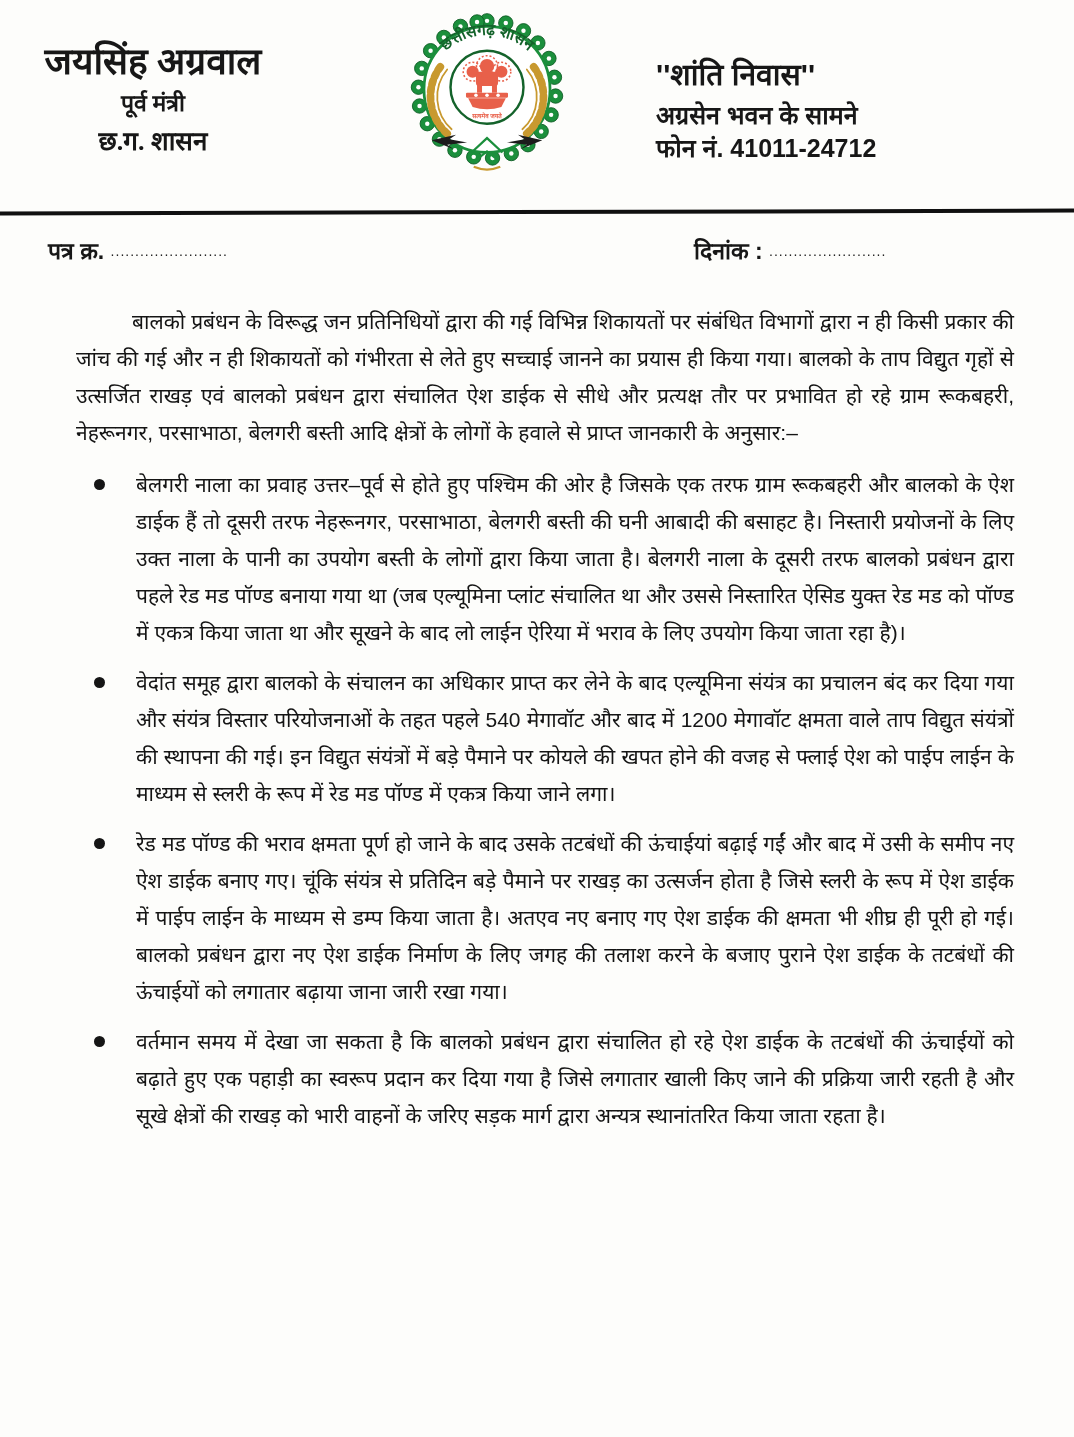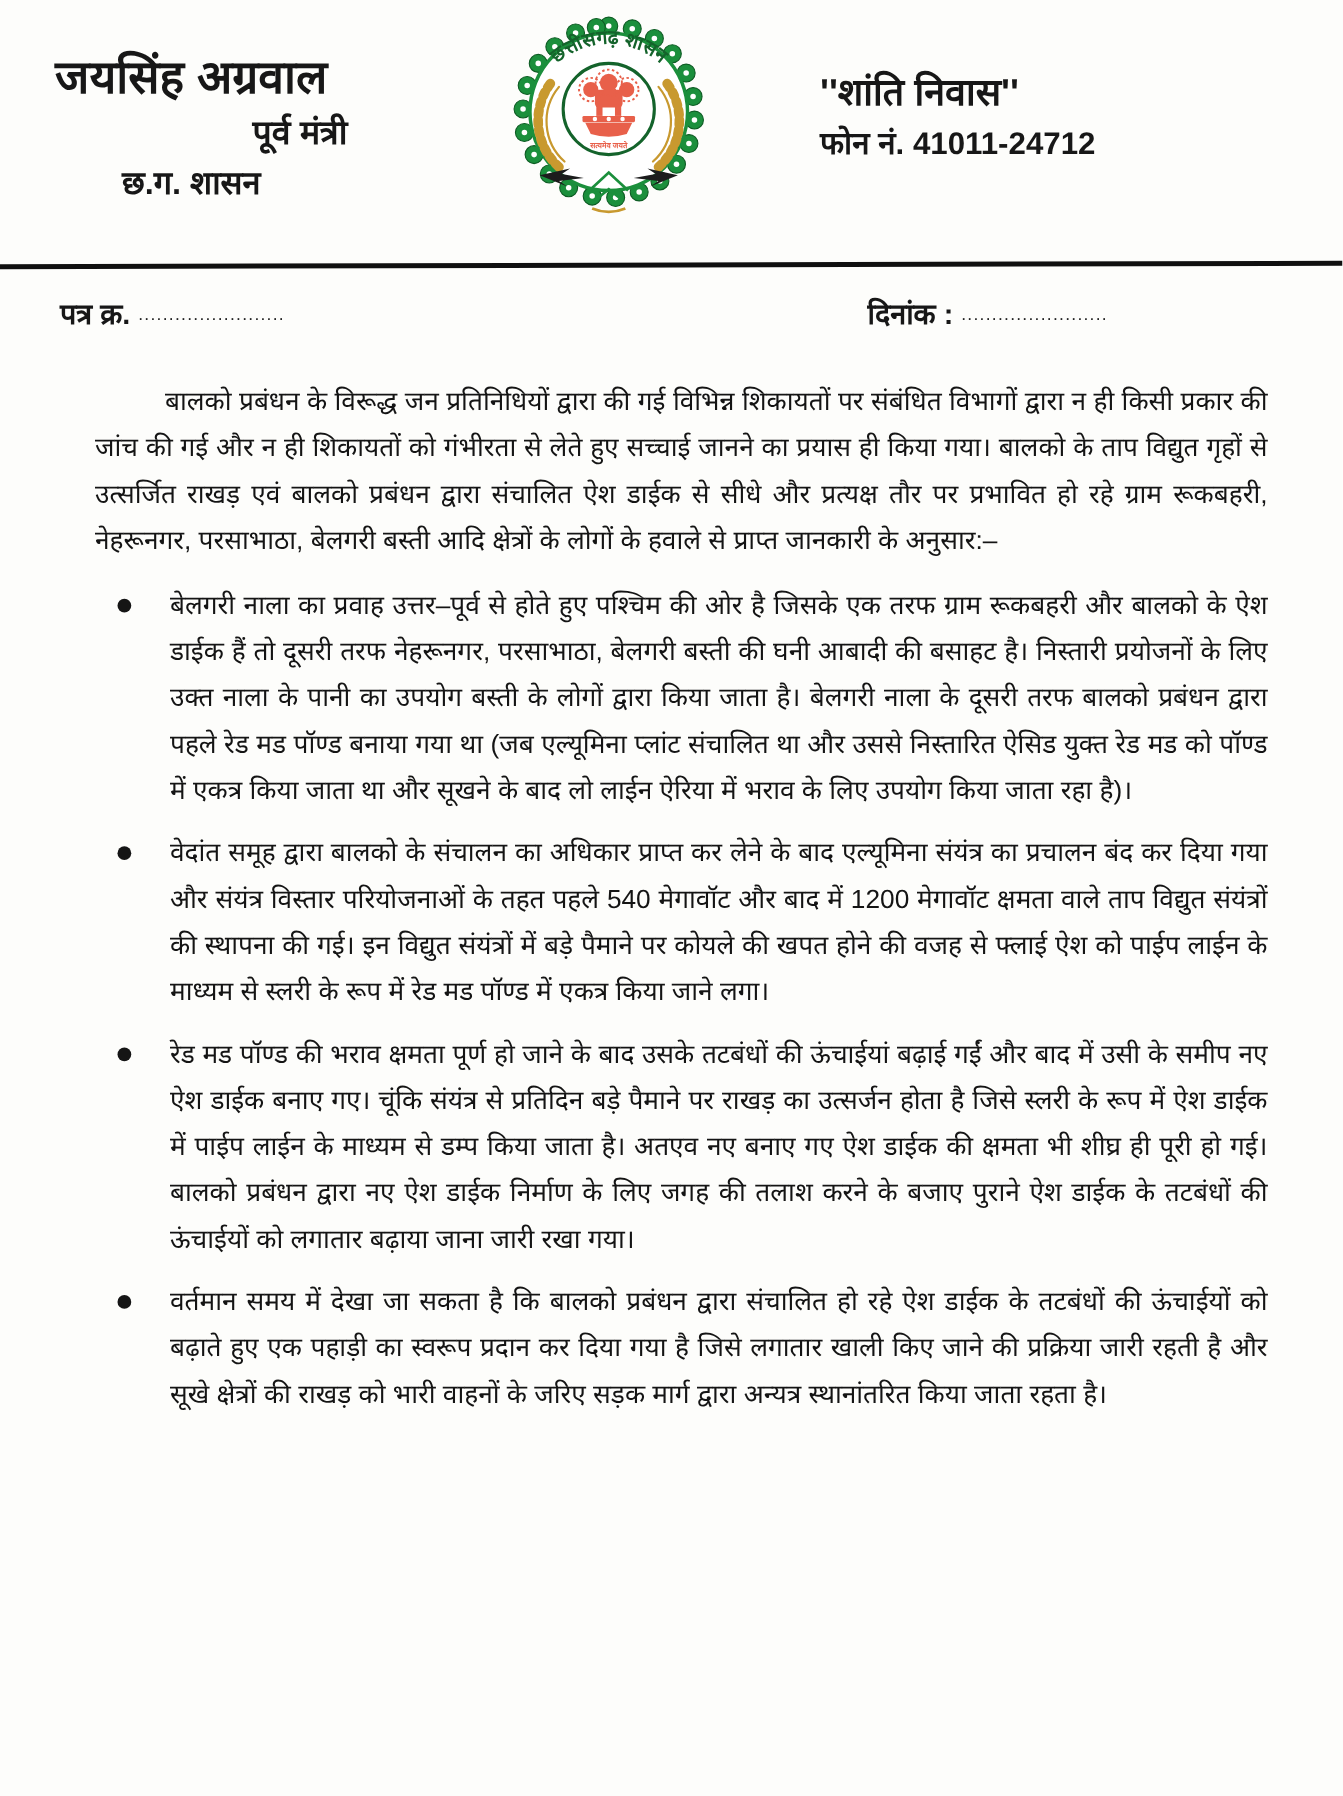--- a/index.html
+++ b/index.html
@@ -7,24 +7,24 @@
     position:relative;
     width:1074px;height:1437px;
     background:#fdfdfb;
     color:#171717;
     font-family:"Liberation Sans","DejaVu Sans",sans-serif;
     overflow:hidden;
   }
   
   .sender{
     position:absolute;left:28px;top:40px;width:250px;
-    text-align:center;font-weight:700;line-height:1.2;
+    text-align:center;font-weight:700;line-height:1.2;font-family:Liberation Serif, serif;
   }
   .sender-name{font-size:37px;}
-  .sender-title{font-size:27px;margin-top:6px;text-align:right;}
+  .sender-title{font-size:23px;margin-top:6px;}
   .sender-gov{font-size:26px;margin-top:8px;}
   .emblem{position:absolute;left:398px;top:12px;width:178px;height:188px;}
   .addr{
     position:absolute;left:656px;top:22px;
     font-weight:700;font-size:25px;line-height:33px;white-space:nowrap;margin-top:36px;
   }
   .addr-house{font-size:30px;margin-bottom:8px;}
   .rule{
     position:absolute;top:210px;left:0;width:1074px;height:4px;
     background:#101010;transform:rotate(-0.15deg);
@@ -162,20 +162,21 @@
       <g fill="none" stroke="#1b8f3c" stroke-width="2">
         <polyline points="66,127 80,114 94,127"></polyline>
         <polyline points="70,134 80,126 90,134"></polyline>
         <path d="M68 140 Q80 145 92 140" stroke="#c8992f"></path>
       </g>
     </svg>
   </div>
 
   <div class="addr">
     <div class="addr-house">''शांति निवास''</div>
+    <div>अग्रसेन भवन के सामने</div>
     <div>फोन नं. 41011-24712</div>
   </div>
 
   <div class="rule"></div>
 
   <div class="meta">
     <div class="meta-left">
       <span>पत्र क्र.</span>
       <span class="dots">........................</span>
     </div>

